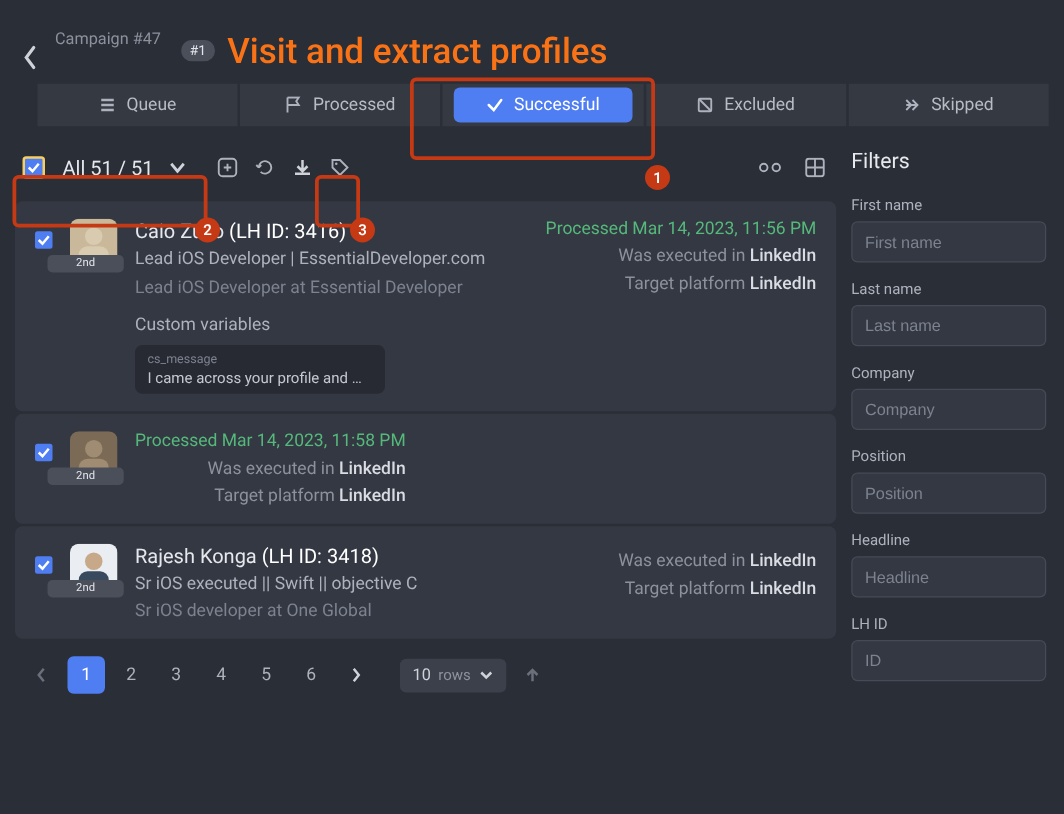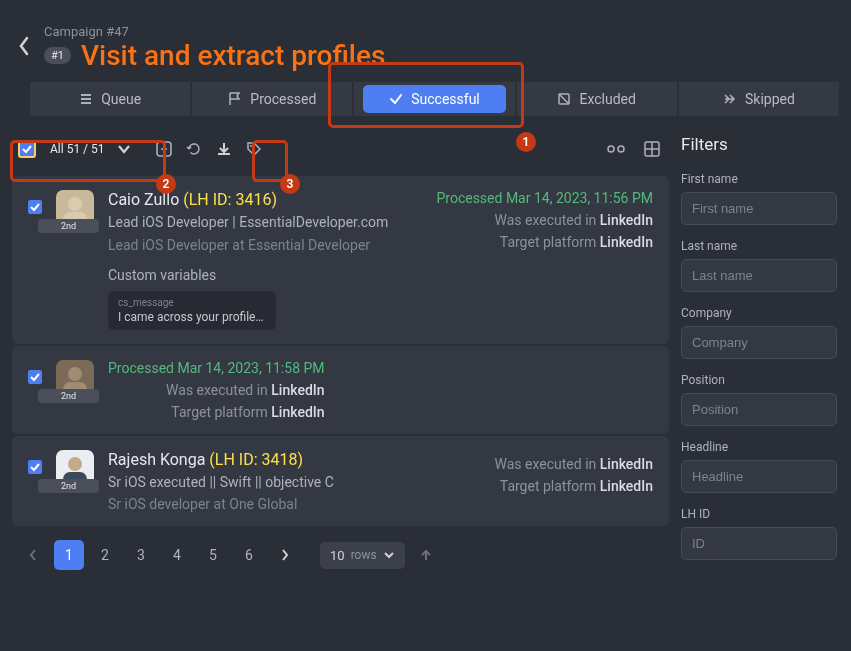--- a/index.html
+++ b/index.html
@@ -13,21 +13,21 @@
     overflow: hidden;
     position: relative;
   }
   .header {
     display: flex;
     align-items: flex-start;
     padding: 24px 18px 10px 18px;
     gap: 14px;
   }
   .back-chevron { cursor: pointer; margin-top: 12px; }
-  .header-text { display: flex; flex-direction: column; gap: 0; }
+  .header-text { display: flex; flex-direction: row; gap: 16px; }
   .campaign-label { color: #8c919c; font-size: 13px; }
   .title-row { display: flex; align-items: center; gap: 10px; }
   .badge-num {
     background: #4a4f5a; color: #e3e5ea; font-size: 11px;
     padding: 2px 7px; border-radius: 9px;
   }
   .page-title { color: #f97316; font-size: 28px; font-weight: 500; }
 
   .tabs {
     display: flex;
@@ -86,21 +86,21 @@
     gap: 8px;
   }
   .sel-check {
     width: 18px; height: 18px;
     background: #4f7df2;
     border: 2px solid #f5cf62;
     border-radius: 3px;
     display: flex; align-items: center; justify-content: center;
   }
   .sel-check svg { display: block; }
-  .sel-label { color: #e6e8ed; font-size: 12px; margin: 0 4px 0 6px; }
+  .sel-label { color: #e6e8ed; font-size: 16px; margin: 0 4px 0 6px; }
   .chev { margin-right: 14px; }
   .icon-btn {
     width: 22px; height: 22px;
     display: flex; align-items: center; justify-content: center;
     cursor: pointer;
   }
   .toolbar-right {
     margin-left: auto;
     display: flex; gap: 14px;
   }
@@ -123,28 +123,28 @@
   }
   .avatar-wrap { position: relative; width: 38px; height: 38px; flex-shrink: 0; }
   .avatar { width: 38px; height: 38px; border-radius: 7px; }
   .badge-2nd {
     position: absolute; bottom: -5px; right: -5px;
     background: #4a4f5a; color: #e3e5ea;
     font-size: 9px; padding: 2px 23px; border-radius: 4px;
   }
   .row-main { flex: 1; min-width: 0; }
   .row-name { font-size: 16px; color: #e6e8ed; }
-  .row-name .lhid { color: #fde047; text-align: center; }
+  .row-name .lhid { color: #ffffff; text-align: center; }
   .row-sub { color: #aeb2bc; font-size: 14px; margin-top: 4px; line-height: 1.4; }
   .row-sub2 { color: #7d8290; font-size: 14px; margin-top: 4px; }
   .custom-hdr { color: #aeb2bc; font-size: 14px; margin-top: 14px; }
   .var-chip {
     background: #272a32; border-radius: 6px;
     padding: 6px 10px; margin-top: 8px;
-    width: 168px;
+    width: 200px;
   }
   .var-key { color: #7d8290; font-size: 10px; }
   .var-val { color: #c5c8d0; font-size: 12px; margin-top: 2px; white-space: nowrap; overflow: hidden; text-overflow: ellipsis; }
   .row-meta { text-align: right; font-size: 14px; flex-shrink: 0; }
   .row-meta .proc { color: #55b97b; }
   .row-meta .line { color: #8c919c; margin-top: 6px; }
   .row-meta .line strong { color: #d9dce2; font-weight: 500; }
 
   .pager {
     display: flex; align-items: center;

